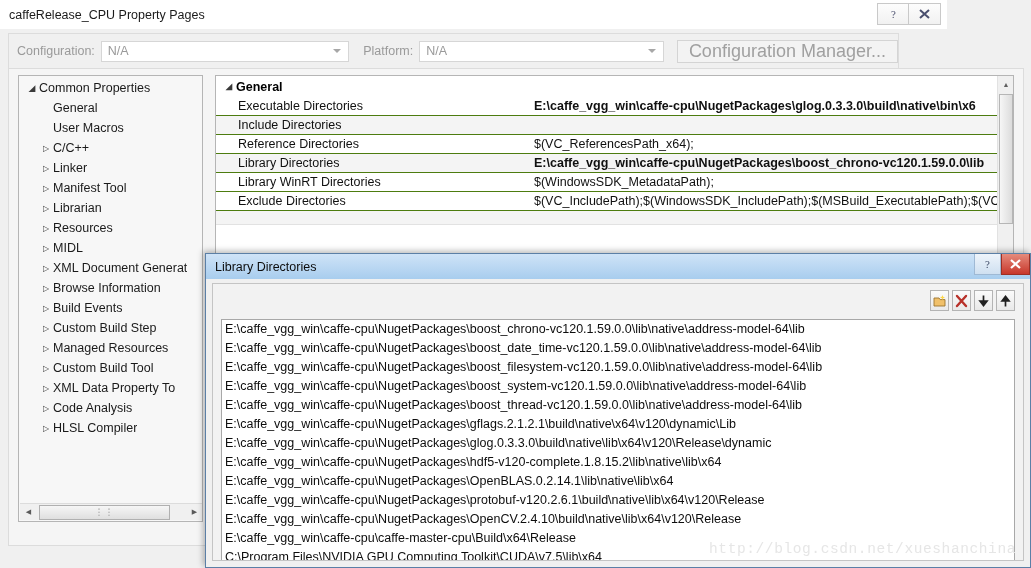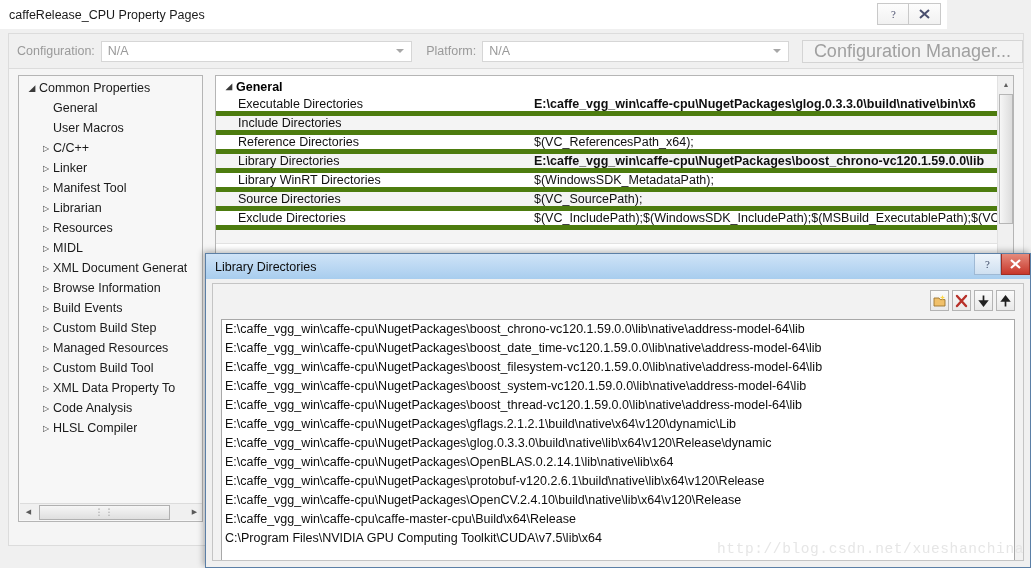--- a/index.html
+++ b/index.html
@@ -48,21 +48,21 @@
     color: #4a4f6e;
     font-size: 12px;
   }
   .win-btn + .win-btn { border-left: none; }
   .win-btn svg { display: block; }
 
   
   .config-bar {
     position: absolute;
     left: 8px; top: 33px;
-    width: 1016px; height: 35px;
+    width: 891px; height: 35px;
     background: #f0f0f0;
     border: 1px solid #dcdcdc;
     border-bottom: none;
     display: flex;
     align-items: center;
   }
   .cfg-label {
     color: #9a9a9a;
     font-size: 12.5px;
     margin-left: 8px;
@@ -186,21 +186,21 @@
     color: #000;
     background: #ffffff;
   }
   .cat-arrow {
     width: 14px; text-align: center; font-size: 8px; color: #3a3a3a;
   }
   .grid-row {
     height: 19px;
     display: flex;
     align-items: center;
-    border-bottom: 5px solid #4d7c0f;
+    border-bottom: 1px solid #4d7c0f;
     font-size: 12.5px;
     white-space: nowrap;
     overflow: hidden;
   }
   .grid-row.alt { background: #f4f4f4; }
   .grid-name {
     flex: 0 0 318px;
     padding-left: 22px;
     overflow: hidden;
     color: #101010;
@@ -319,21 +319,21 @@
     height: 19px;
     line-height: 19px;
     padding-left: 3px;
     font-size: 12.5px;
     color: #0d0d0d;
     white-space: nowrap;
   }
 
   .watermark {
     position: absolute;
-    right: 6px; bottom: 10px;
+    right: 14px; bottom: 10px;
     font-family: "Liberation Mono", monospace;
     font-size: 14.5px;
     color: #e6e6e6;
     letter-spacing: 0.6px;
     white-space: nowrap;
   }
 
   
   .outer-right-strip {
     position: absolute;
@@ -498,24 +498,20 @@
             <div class="grid-value">$(VC_ReferencesPath_x64);</div>
           </div>
           <div class="grid-row alt">
             <div class="grid-name">Library Directories</div>
             <div class="grid-value bold">E:\caffe_vgg_win\caffe-cpu\NugetPackages\boost_chrono-vc120.1.59.0.0\lib</div>
           </div>
           <div class="grid-row">
             <div class="grid-name">Library WinRT Directories</div>
             <div class="grid-value">$(WindowsSDK_MetadataPath);</div>
           </div>
-          <div class="grid-row alt">
-            <div class="grid-name">Source Directories</div>
-            <div class="grid-value">$(VC_SourcePath);</div>
-          </div>
           <div class="grid-row">
             <div class="grid-name">Exclude Directories</div>
             <div class="grid-value">$(VC_IncludePath);$(WindowsSDK_IncludePath);$(MSBuild_ExecutablePath);$(VC</div>
           </div>
           <div class="grid-bottomfill"></div>
         </div>
       <div class="v-scroll">
         <div class="vs-arrow">▲</div>
         <div class="vs-thumb"></div>
         <div class="vs-arrow bottom">▼</div>
@@ -576,20 +572,21 @@
       </div>
 
       <div class="dlg-list" id="dlg-list">
           <div class="list-item">E:\caffe_vgg_win\caffe-cpu\NugetPackages\boost_chrono-vc120.1.59.0.0\lib\native\address-model-64\lib</div>
           <div class="list-item">E:\caffe_vgg_win\caffe-cpu\NugetPackages\boost_date_time-vc120.1.59.0.0\lib\native\address-model-64\lib</div>
           <div class="list-item">E:\caffe_vgg_win\caffe-cpu\NugetPackages\boost_filesystem-vc120.1.59.0.0\lib\native\address-model-64\lib</div>
           <div class="list-item">E:\caffe_vgg_win\caffe-cpu\NugetPackages\boost_system-vc120.1.59.0.0\lib\native\address-model-64\lib</div>
           <div class="list-item">E:\caffe_vgg_win\caffe-cpu\NugetPackages\boost_thread-vc120.1.59.0.0\lib\native\address-model-64\lib</div>
           <div class="list-item">E:\caffe_vgg_win\caffe-cpu\NugetPackages\gflags.2.1.2.1\build\native\x64\v120\dynamic\Lib</div>
           <div class="list-item">E:\caffe_vgg_win\caffe-cpu\NugetPackages\glog.0.3.3.0\build\native\lib\x64\v120\Release\dynamic</div>
+          <div class="list-item">E:\caffe_vgg_win\caffe-cpu\NugetPackages\hdf5-v120-complete.1.8.15.2\lib\native\lib\x64</div>
           <div class="list-item">E:\caffe_vgg_win\caffe-cpu\NugetPackages\OpenBLAS.0.2.14.1\lib\native\lib\x64</div>
           <div class="list-item">E:\caffe_vgg_win\caffe-cpu\NugetPackages\protobuf-v120.2.6.1\build\native\lib\x64\v120\Release</div>
           <div class="list-item">E:\caffe_vgg_win\caffe-cpu\NugetPackages\OpenCV.2.4.10\build\native\lib\x64\v120\Release</div>
           <div class="list-item">E:\caffe_vgg_win\caffe-cpu\caffe-master-cpu\Build\x64\Release</div>
           <div class="list-item">C:\Program Files\NVIDIA GPU Computing Toolkit\CUDA\v7.5\lib\x64</div>
         </div>
     </div>
 
     <div class="watermark">http://blog.csdn.net/xueshanchina</div>
   </div>

